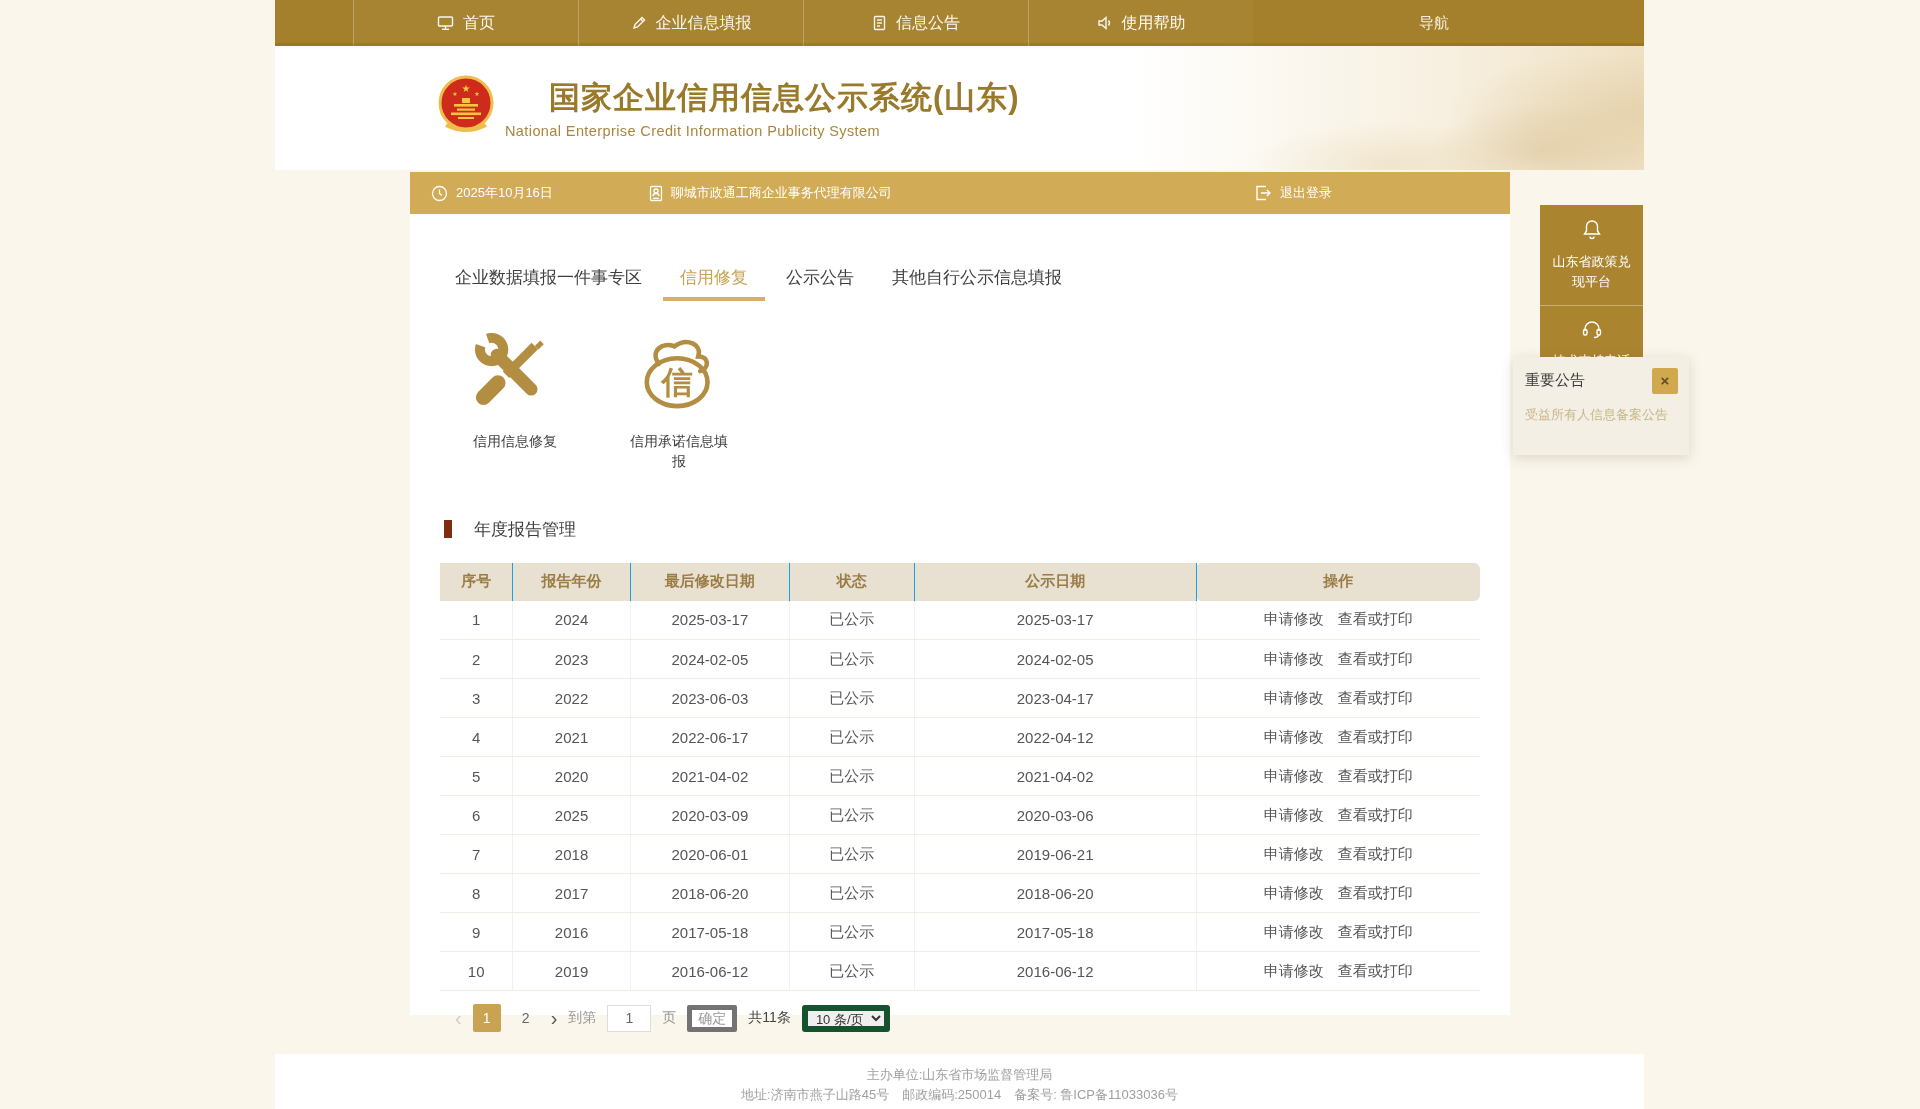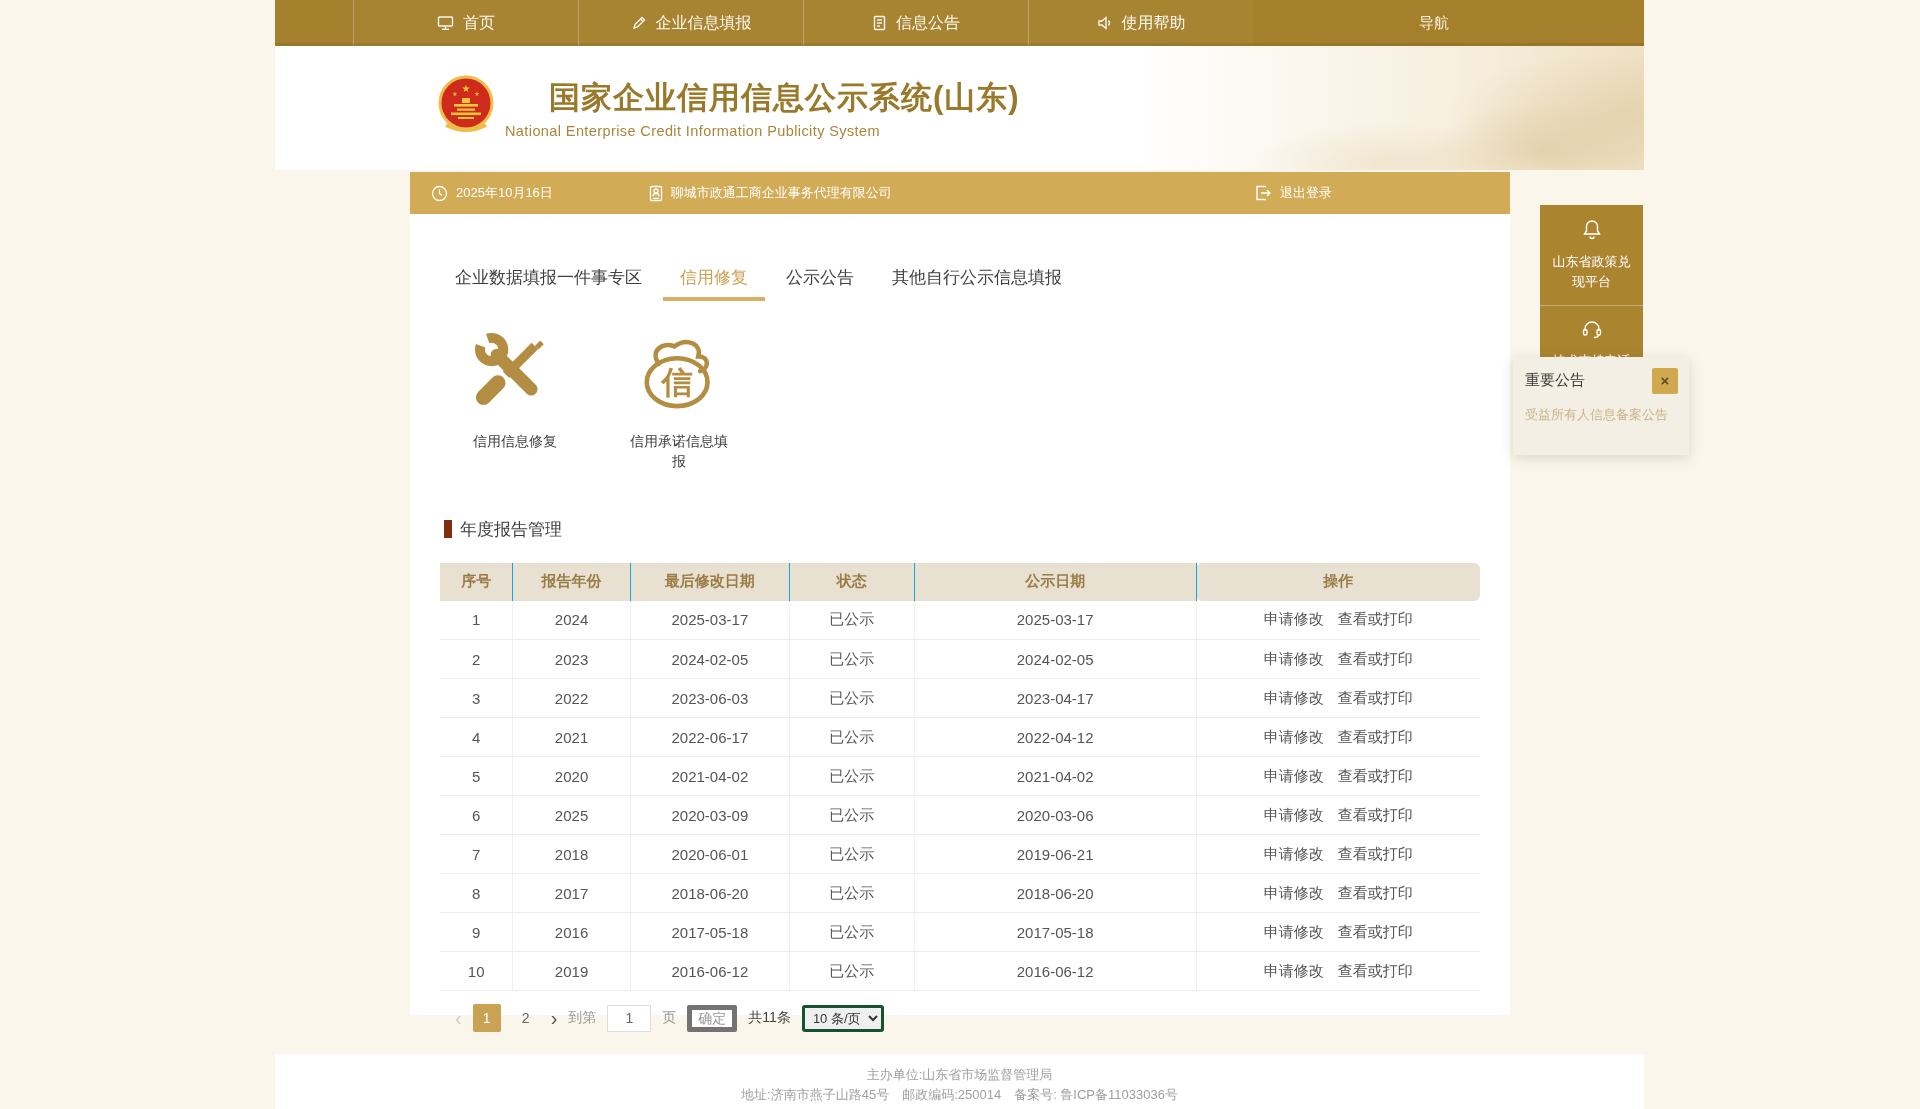--- a/index.html
+++ b/index.html
@@ -48,21 +48,21 @@
   .tab { position:relative; cursor:pointer; padding-bottom:12px; }
   .tab.active { color:#c9a254; }
   .tab.active::after { content:""; position:absolute; left:-17px; right:-17px; bottom:0; height:4px; background:#d7b065; }
 
   .shortcuts { display:flex; margin:24px 0 0 30px; }
   .shortcut { width:150px; display:flex; flex-direction:column; align-items:center; cursor:pointer; }
   .shortcut + .shortcut { margin-left:14px; }
   .shortcut .ic { height:96px; display:flex; align-items:center; justify-content:center; }
   .shortcut .lbl { margin-top:10px; font-size:14px; color:#3c3c3c; text-align:center; line-height:1.45; width:110px; }
 
-  .section-head { display:flex; align-items:center; gap:8px; margin:46px 0 0 34px; }
+  .section-head { display:flex; align-items:center; gap:22px; margin:46px 0 0 34px; }
   .section-head .bar { width:8px; height:18px; background:#7e2d13; }
   .section-head .txt { font-size:17px; color:#3d3d3d; }
 
   table.report { border-collapse:collapse; margin:22px 30px 0 30px; width:1040px; table-layout:fixed; }
   table.report th { background:#e8e0d1; height:38px; font-size:15px; font-weight:bold; color:#9a7c45;
                     border-right:1px solid #0ea5e9; }
   table.report th:last-child { border-right:none;border-radius:6px; }
   table.report td { height:39px; text-align:center; font-size:15px; color:#555;
                     border-bottom:1px solid #efece6; border-right:1px solid #f4f1ea; }
   table.report td:last-child { border-right:none; }
@@ -70,21 +70,21 @@
   .actions span + span { margin-left:10px; }
 
   .pagination { display:flex; align-items:center; gap:11px; margin:13px 0 0 45px; font-size:14px; color:#999; }
   .pg-prev { color:#ccc; font-size:20px; line-height:1; cursor:pointer; }
   .pg-next { color:#555; font-size:20px; line-height:1; cursor:pointer; }
   .pg-page { min-width:28px; height:28px; line-height:28px; text-align:center; color:#666; cursor:pointer; border-radius:2px; }
   .pg-page.active { background:#c9a254; color:#fff; }
   .pg-input { width:44px; height:27px; border:1px solid #ddd; text-align:center; font-size:14px; color:#666; outline:none; }
   .pg-btn { width:50px; height:27px; border:5px solid #737373; background:#fff; color:#999; font-size:14px; border-radius:2px; cursor:pointer; }
   .pg-total { color:#444; }
-  .pg-size { height:27px; background:#efefef; border:3px solid #14532d; border-radius:3px; font-size:13px; color:#333; padding:0 4px; }
+  .pg-size { height:27px; background:#efefef; border:6px solid #14532d; border-radius:3px; font-size:13px; color:#333; padding:0 4px; }
 
   
   .side-widgets { position:absolute; left:1540px; top:205px; width:103px; }
   .side-box { background:#ab8430; color:#fff; text-align:center; padding:13px 8px 14px; cursor:pointer;
               border-bottom:1px solid rgba(255,255,255,.35); }
   .side-box .sb-ic { margin-bottom:8px; }
   .side-box .sb-txt { font-size:13px; line-height:1.5; }
 
   .notice { position:absolute; left:1513px; top:357px; width:176px; height:98px; background:#f4efe4;
             box-shadow:0 3px 12px rgba(90,70,30,.18); padding:14px 12px; }

